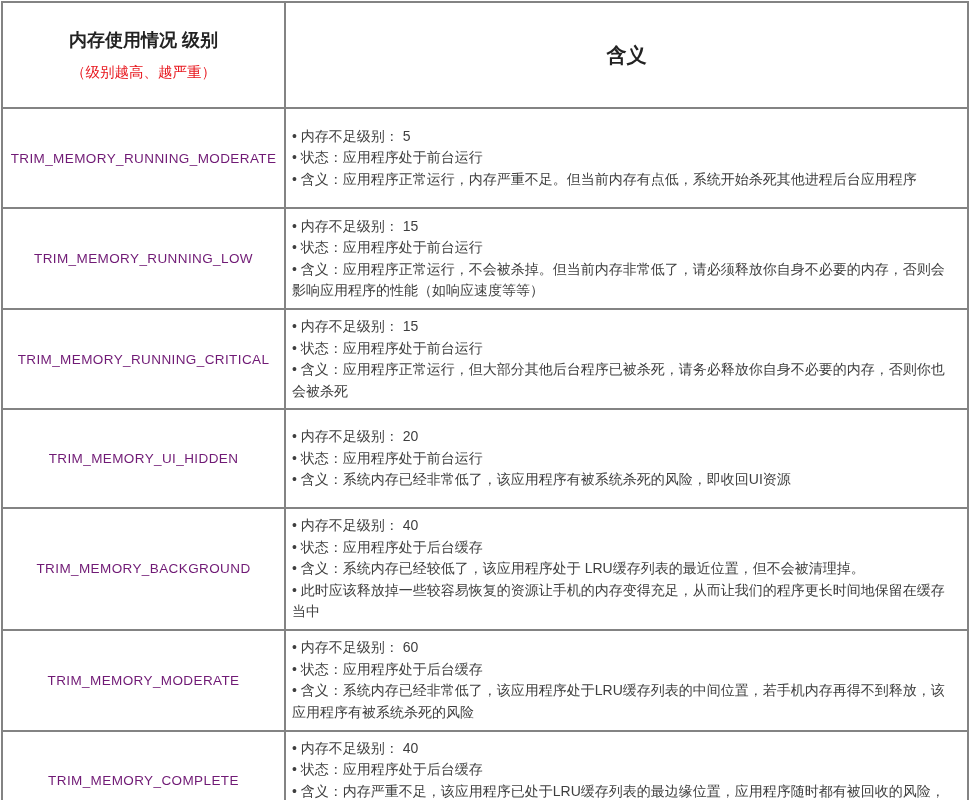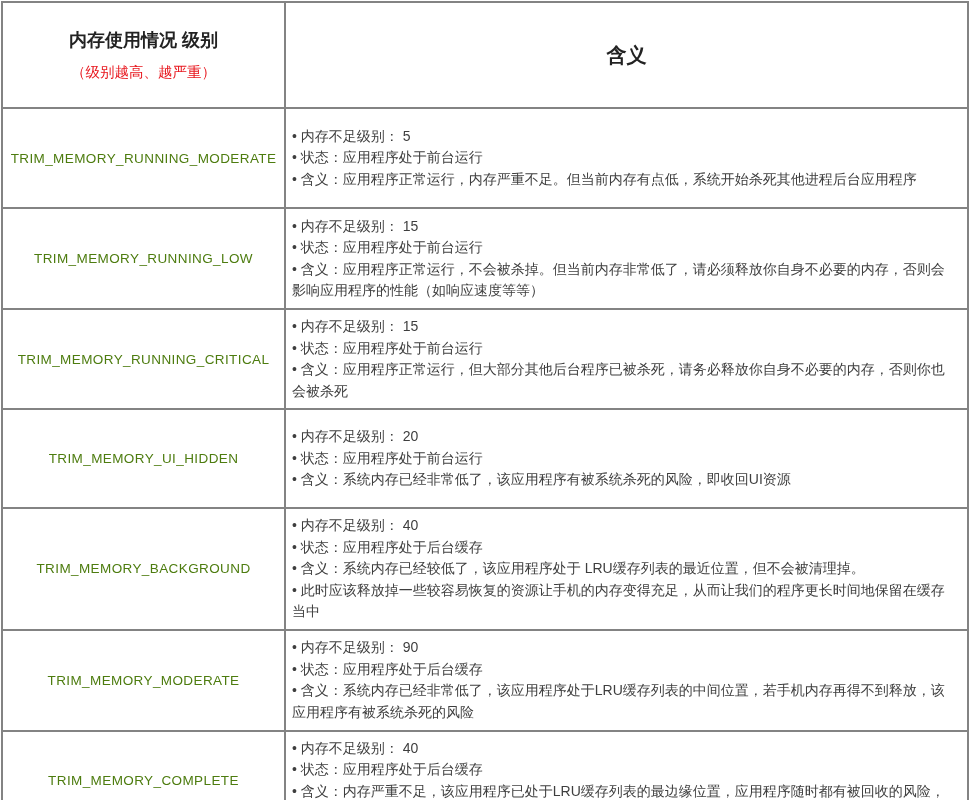--- a/index.html
+++ b/index.html
@@ -19,21 +19,21 @@
   td {
     border: 2px solid #838383;
     vertical-align: middle;
     background: #ffffff;
     overflow: hidden;
   }
   td.level-cell {
     text-align: center;
     font-size: 13.5px;
     letter-spacing: 0.4px;
-    color: #4d7c0f;
+    color: #701a75;
     padding: 0 6px;
     margin-left: 44px;
   }
   td.meaning-cell {
     padding: 6px 12px 6px 6px;
   }
   .line {
     font-size: 14px;
     line-height: 21.5px;
     color: #3e3e3e;
@@ -115,21 +115,21 @@
       <td class="meaning-cell">
           <div class="line">• 内存不足级别： 40</div>
           <div class="line">• 状态：应用程序处于后台缓存</div>
           <div class="line">• 含义：系统内存已经较低了，该应用程序处于 LRU缓存列表的最近位置，但不会被清理掉。</div>
           <div class="line">• 此时应该释放掉一些较容易恢复的资源让手机的内存变得充足，从而让我们的程序更长时间地保留在缓存当中</div>
         </td>
     </tr>
     <tr style="height:101px;">
       <td class="level-cell">TRIM_MEMORY_MODERATE</td>
       <td class="meaning-cell">
-          <div class="line">• 内存不足级别： 90</div>
+          <div class="line">• 内存不足级别： 60</div>
           <div class="line">• 状态：应用程序处于后台缓存</div>
           <div class="line">• 含义：系统内存已经非常低了，该应用程序处于LRU缓存列表的中间位置，若手机内存再得不到释放，该应用程序有被系统杀死的风险</div>
         </td>
     </tr>
     <tr style="height:96px;">
       <td class="level-cell">TRIM_MEMORY_COMPLETE</td>
       <td class="meaning-cell">
           <div class="line">• 内存不足级别： 40</div>
           <div class="line">• 状态：应用程序处于后台缓存</div>
           <div class="line">• 含义：内存严重不足，该应用程序已处于LRU缓存列表的最边缘位置，应用程序随时都有被回收的风险，此时应该把一切可以释放的资源都释放从而避免给杀死</div>

